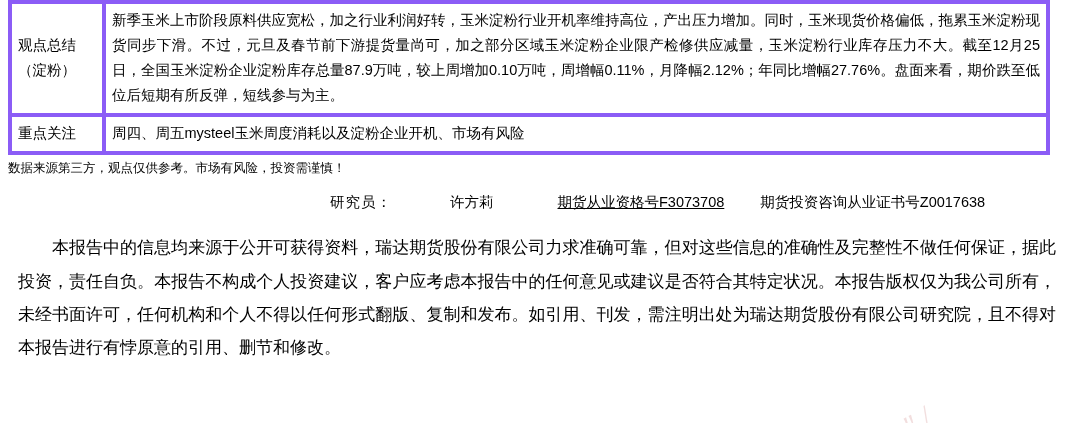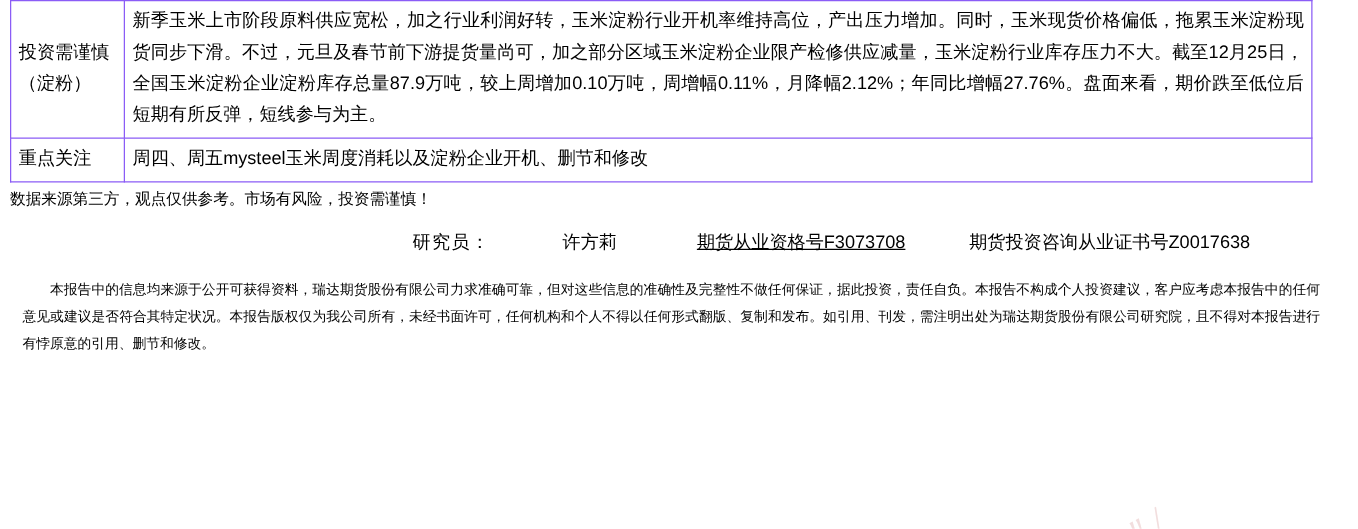--- a/index.html
+++ b/index.html
@@ -22,21 +22,21 @@
   }
 
   
   table.report-table {
     border-collapse: collapse;
     width: 1042px;
     margin: 0 0 0 8px;
     table-layout: fixed;
   }
   table.report-table td {
-    border: 1px solid #8b5cf6;
+    border: 4px solid #8b5cf6;
     vertical-align: middle;
     padding: 4px 6px 5px 6px;
     font-size: 14.5px;
     line-height: 1.72;
   }
   td.label-cell {
     width: 78px;
     text-align: left;
     padding-left: 6px;
     padding-right: 2px;
@@ -75,33 +75,32 @@
     padding-left: 58px;
   }
   .researcher-line .rl-cert {
     display: inline-block;
     padding-left: 64px;
     text-decoration: underline;
   }
   .researcher-line .rl-consult {
     display: inline-block;
     padding-left: 36px;
-    margin-left: 15px;
   }
 
   
   h2.disclaimer-title {
     margin: 40px 0 0 18px;
     font-size: 22px;
     font-weight: bold;
     letter-spacing: 1px;
   }
   .disclaimer-body {
     margin: 19px 30px 0 18px;
-    font-size: 11px;
+    font-size: 17px;
     line-height: 1.95;
     text-align: justify;
     text-justify: inter-ideograph;
     text-indent: 2em;
   }
 
   
   .watermark {
     position: absolute;
     right: 74px;
@@ -117,26 +116,26 @@
   }
 </style>
 </head>
 <body>
 
 <div class="page">
 
   <table class="report-table">
     <tbody>
       <tr>
-        <td class="label-cell">投资需谨慎（淀粉）</td>
+        <td class="label-cell">观点总结（淀粉）</td>
         <td class="body-cell">新季玉米上市阶段原料供应宽松，加之行业利润好转，玉米淀粉行业开机率维持高位，产出压力增加。同时，玉米现货价格偏低，拖累玉米淀粉现货同步下滑。不过，元旦及春节前下游提货量尚可，加之部分区域玉米淀粉企业限产检修供应减量，玉米淀粉行业库存压力不大。截至12月25日，全国玉米淀粉企业淀粉库存总量87.9万吨，较上周增加0.10万吨，周增幅0.11%，月降幅2.12%；年同比增幅27.76%。盘面来看，期价跌至低位后短期有所反弹，短线参与为主。</td>
       </tr>
       <tr class="row-focus">
         <td class="label-cell">重点关注</td>
-        <td class="body-cell">周四、周五mysteel玉米周度消耗以及淀粉企业开机、删节和修改</td>
+        <td class="body-cell">周四、周五mysteel玉米周度消耗以及淀粉企业开机、市场有风险</td>
       </tr>
     </tbody>
   </table>
 
   <div class="source-note">数据来源第三方，观点仅供参考。市场有风险，投资需谨慎！</div>
 
   <div class="researcher-line">
     <span class="rl-label">研究员：</span><span class="rl-name">许方莉</span><span class="rl-cert">期货从业资格号F3073708</span><span class="rl-consult">期货投资咨询从业证书号Z0017638</span>
   </div>
 

